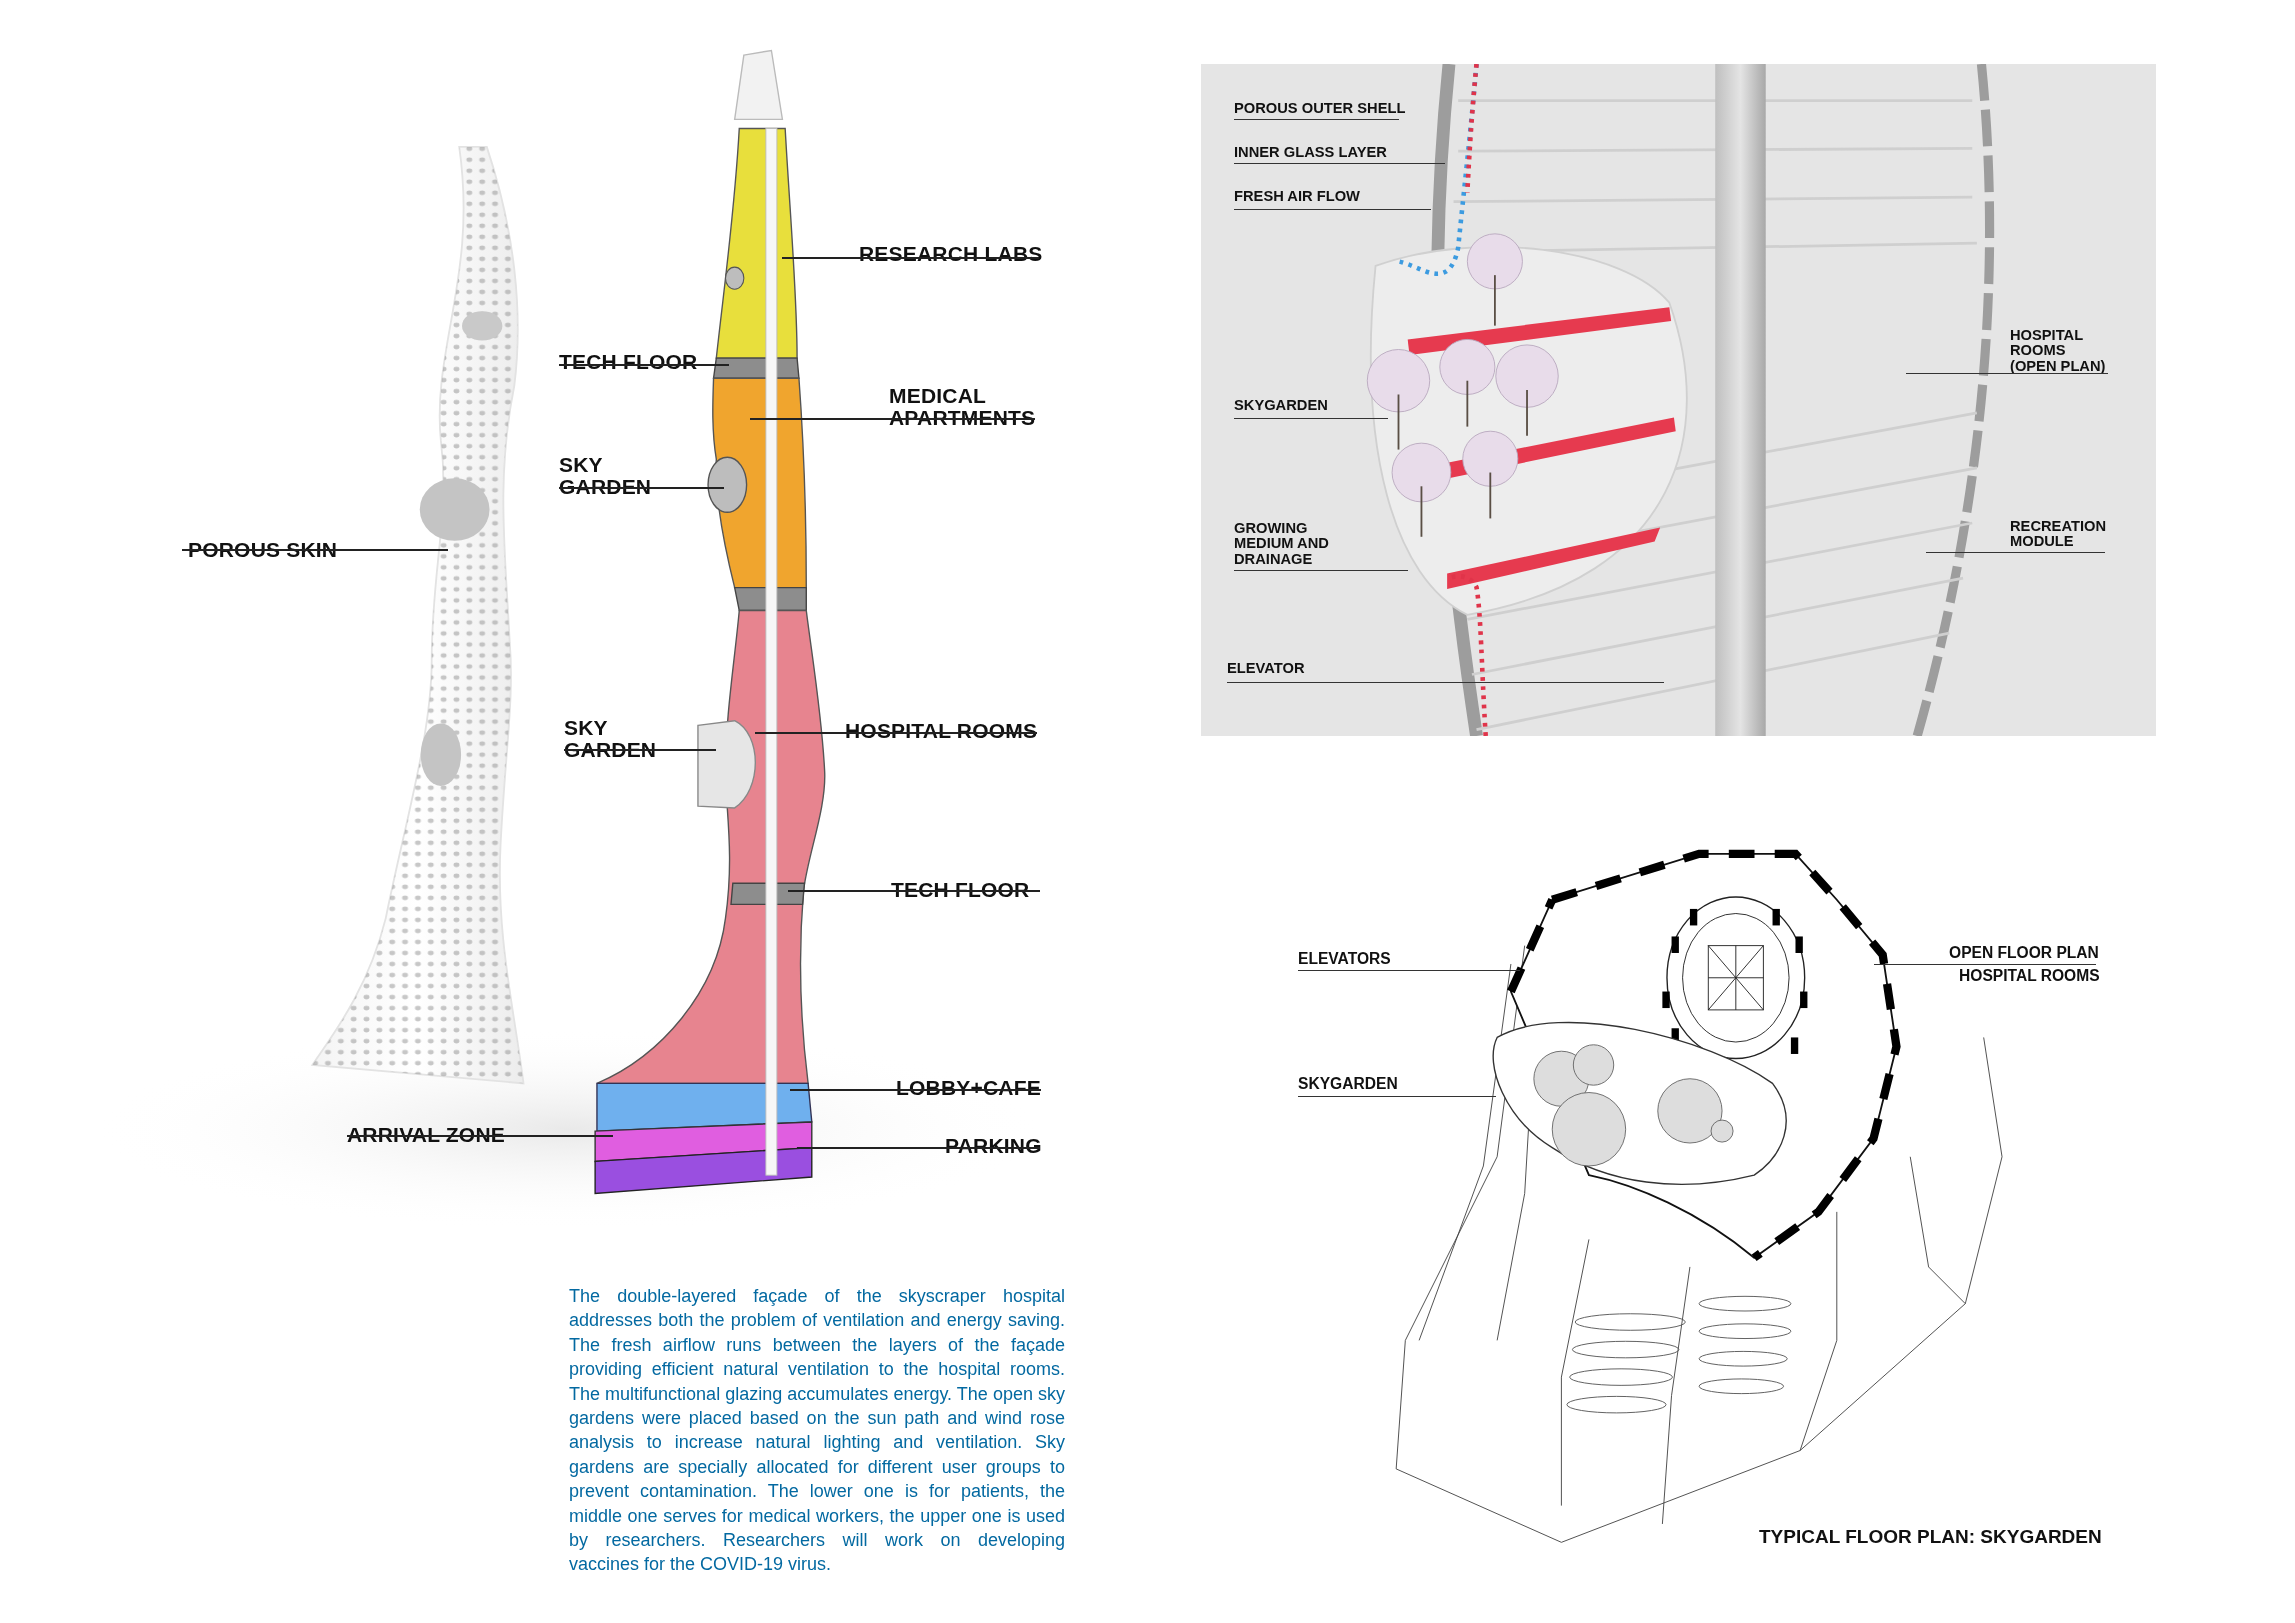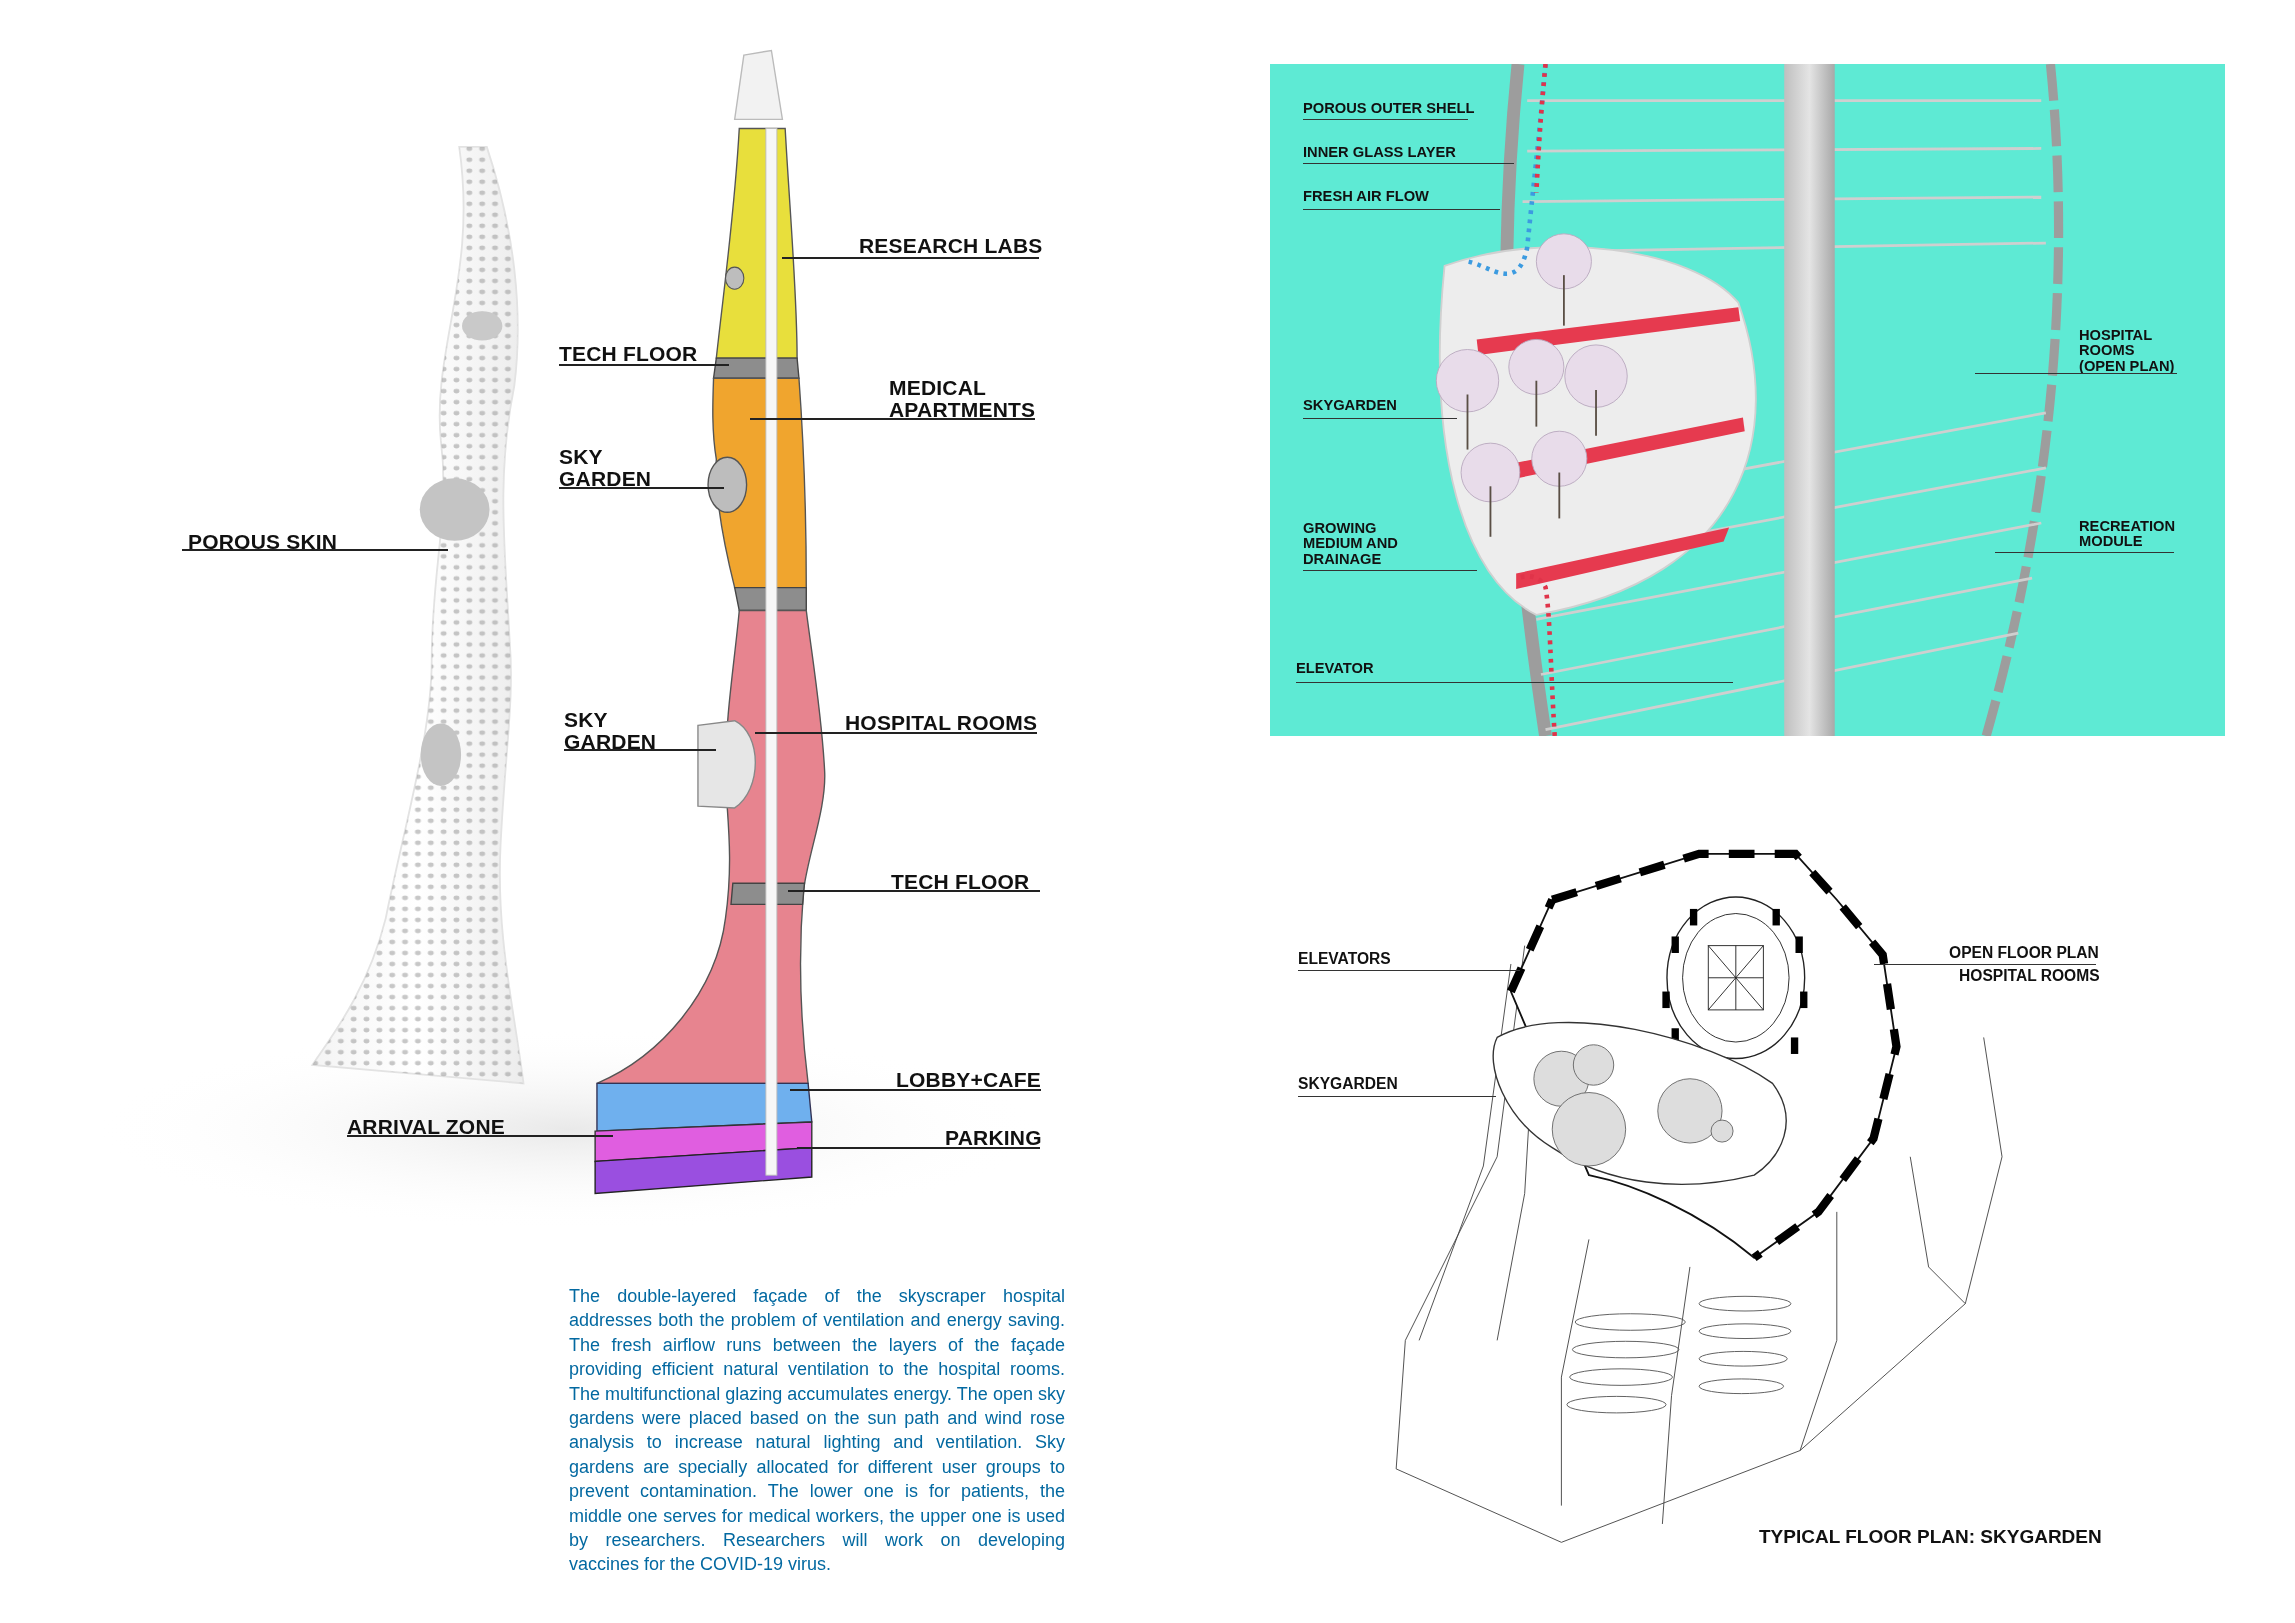--- a/index.html
+++ b/index.html
@@ -1,18 +1,18 @@
 <!DOCTYPE html>
 <html style="font-size:14.7px"><head>
 <meta charset="utf-8">
 <style>
   html,body{margin:0;padding:0;background:#ffffff;}
   body{width:2296px;height:1624px;position:relative;overflow:hidden;font-family:"Liberation Sans",sans-serif;color:#111;}
   .lbl{position:absolute;font-family:"Liberation Sans",sans-serif;font-weight:bold;color:#111;line-height:1.05;text-transform:uppercase;white-space:pre-line;}
-  .lbl-lg{font-size:21px;letter-spacing:0.2px;}
+  .lbl-lg{font-size:21px;letter-spacing:0.2px;margin-top:8px;}
   .lbl-sm{font-size:14.7px;}
   .lbl-md{font-size:15.6px;}
   .leader{position:absolute;height:1.8px;background:#222;}
   .leader.thin{height:1.4px;background:#333;}
   .panel{position:absolute;}
   #desc{position:absolute;left:569px;top:1284px;width:496px;font-family:"Liberation Sans",sans-serif;font-size:18px;line-height:24.4px;text-align:justify;color:#0369a1;}
   svg{position:absolute;overflow:visible;}
 </style>
 </head>
 <body>
@@ -109,21 +109,21 @@
 
   <div class="lbl lbl-lg" style="left:896px;top:1069px;">LOBBY+CAFE</div>
   <div class="leader" style="left:790px;top:1089px;width:251px;"></div>
 
   <div class="lbl lbl-lg" style="left:945px;top:1127px;">PARKING</div>
   <div class="leader" style="left:797px;top:1147px;width:243px;"></div>
 </div>
 
 <div id="desc">The double-layered façade of the skyscraper hospital addresses both the problem of ventilation and energy saving. The fresh airflow runs between the layers of the façade providing efficient natural ventilation to the hospital rooms. The multifunctional glazing accumulates energy. The open sky gardens were placed based on the sun path and wind rose analysis to increase natural lighting and ventilation. Sky gardens are specially allocated for different user groups to prevent contamination. The lower one is for patients, the middle one serves for medical workers, the upper one is used by researchers. Researchers will work on developing vaccines for the COVID-19 virus.</div>
 
-<div class="panel" style="left:1270px;top:64px;width:955px;height:672px;background:#5eead4;overflow:hidden;">
+<div class="panel" style="left:1201px;top:64px;width:955px;height:672px;background:#e5e5e5;overflow:hidden;">
   <svg width="955" height="672" style="left:0;top:0;" viewBox="0 0 1040 732">
     <defs>
       <linearGradient id="core" x1="0" x2="1">
         <stop offset="0" stop-color="#bfbfbf"></stop>
           <stop offset="0.5" stop-color="#e4e4e4"></stop>
           <stop offset="1" stop-color="#a8a8a8"></stop>
       </linearGradient>
     </defs>
 
     <path d="M270,0 C250,200 250,400 300,732" fill="none" stroke="#9d9d9d" stroke-width="14"></path>

